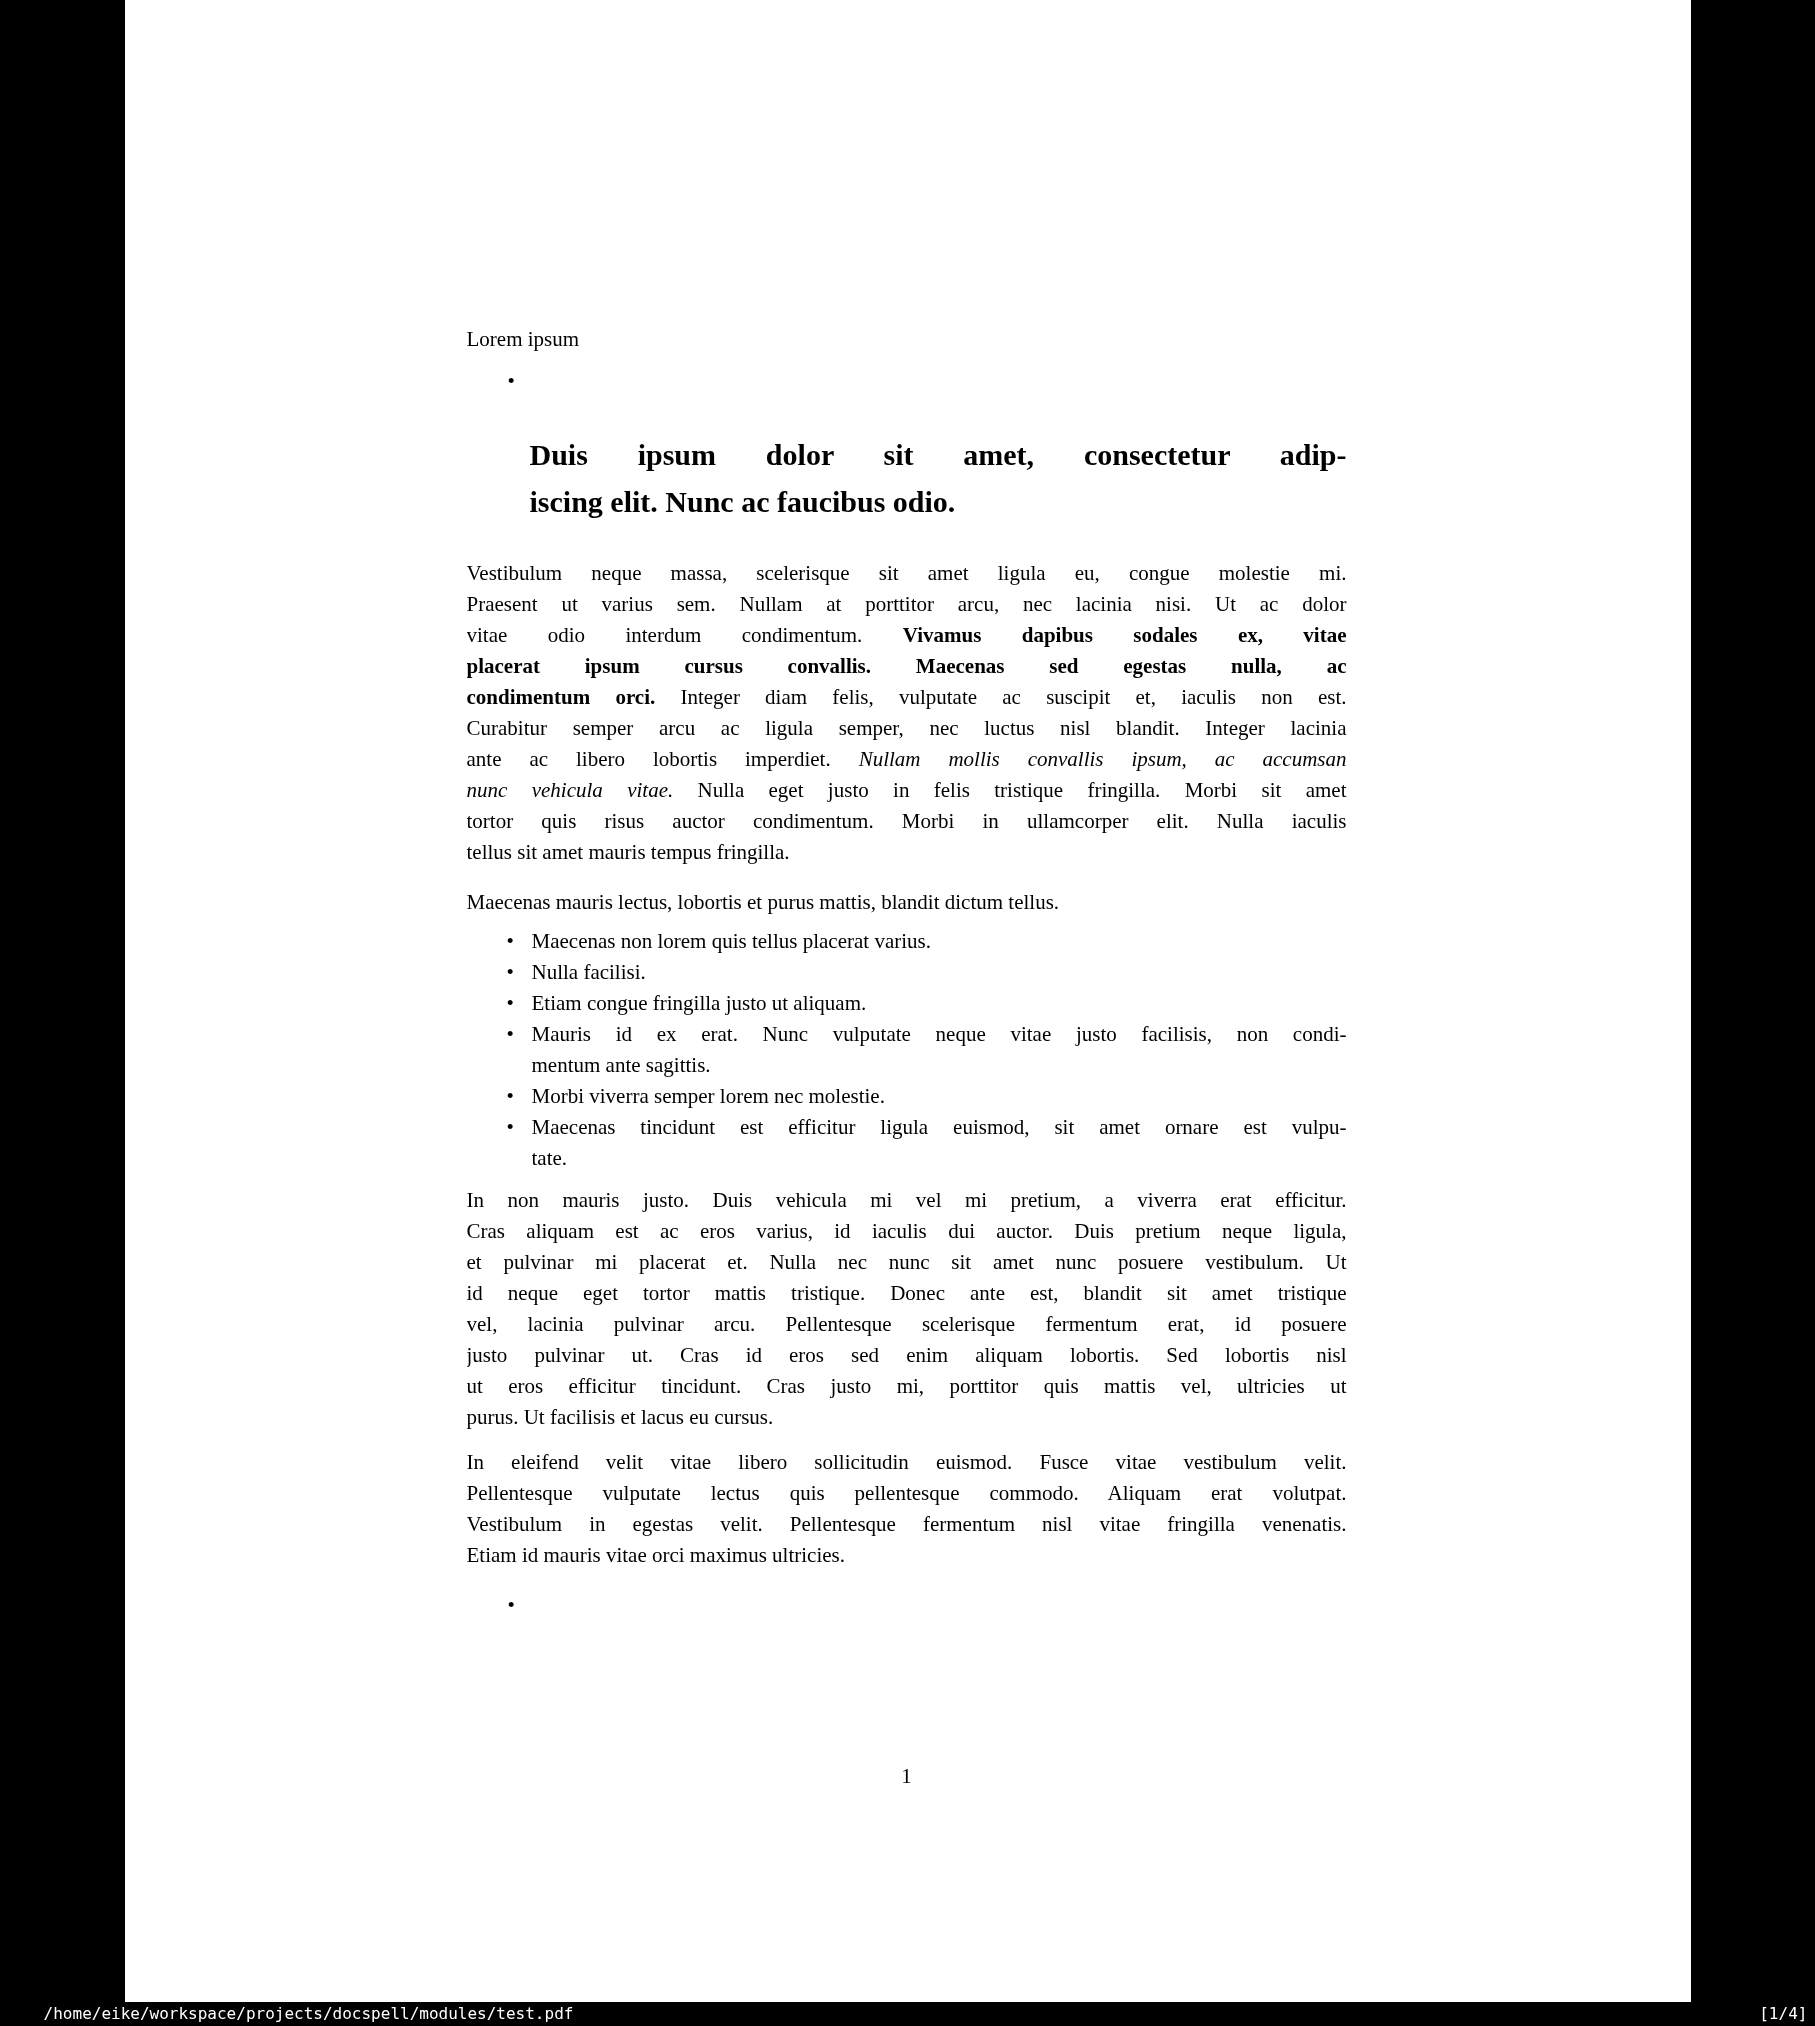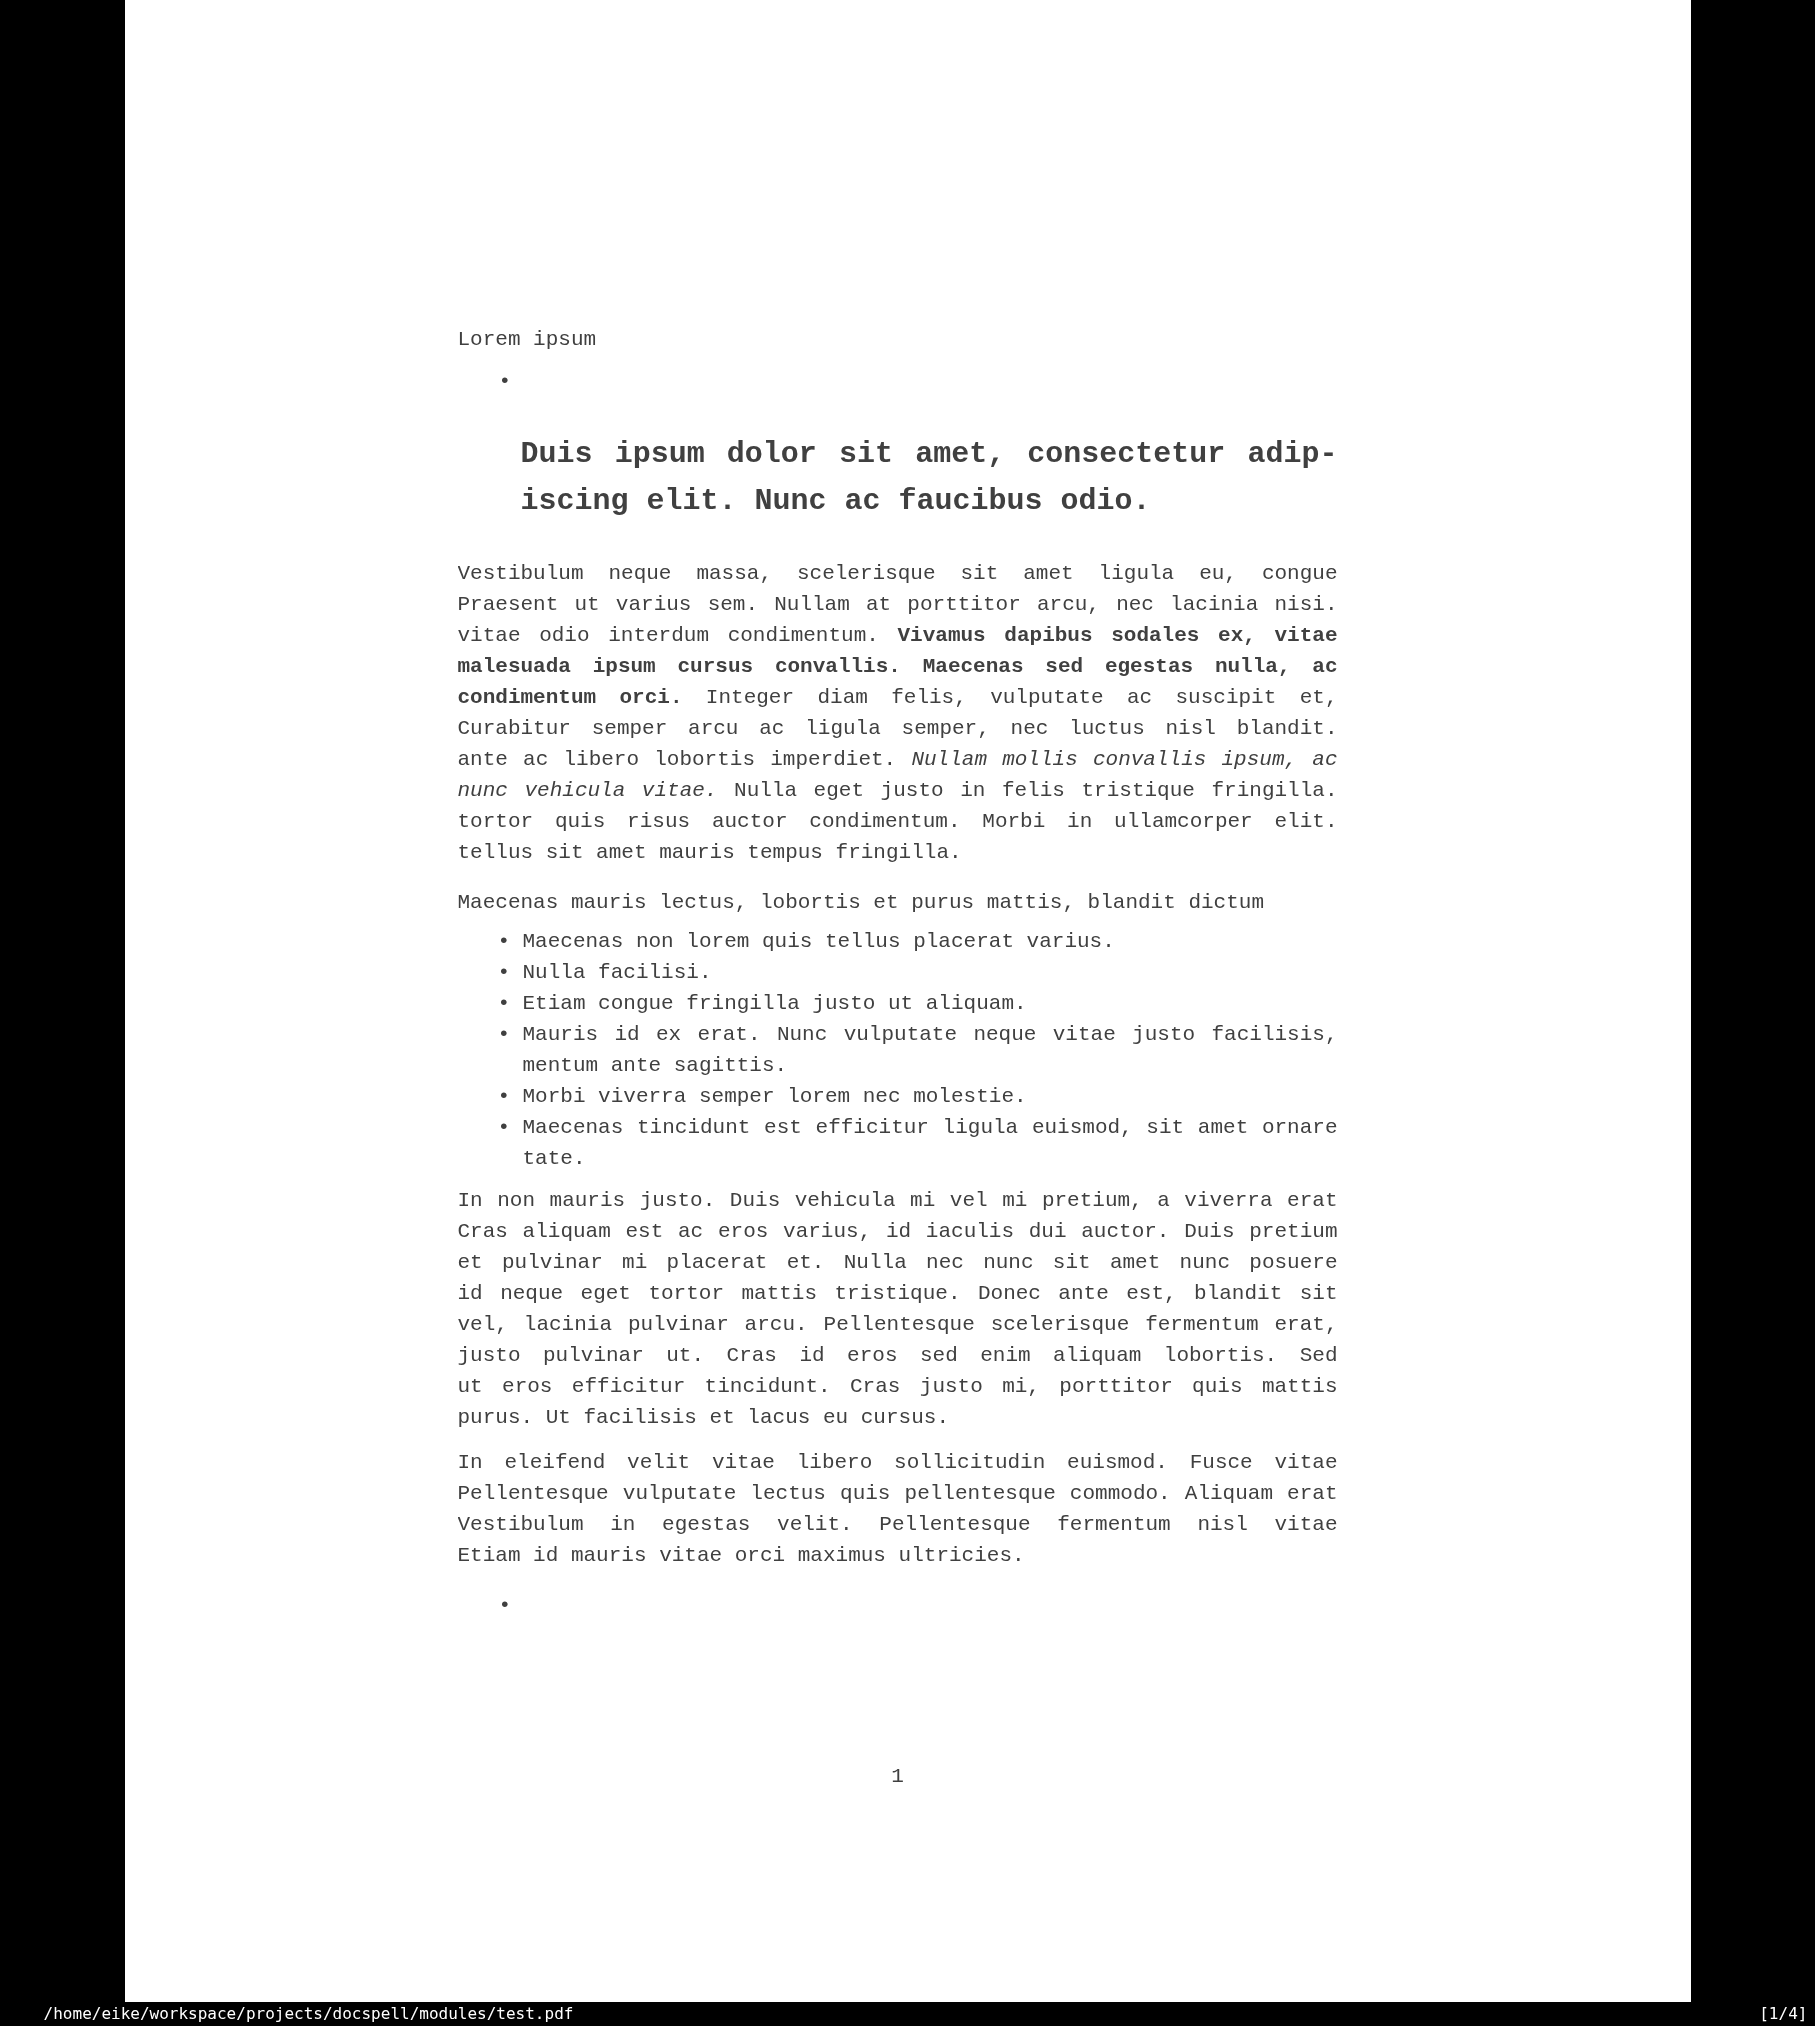--- a/index.html
+++ b/index.html
@@ -5,24 +5,24 @@
   * { margin: 0; padding: 0; box-sizing: border-box; }
   html, body { width: 1815px; height: 2026px; background: #000; overflow: hidden; }
 
   .viewer { width: 1815px; height: 2026px; display: flex; flex-direction: column; background: #000; }
 
   .page-area { height: 2002px; display: flex; justify-content: center; background: #000; }
 
   .page { width: 1566px; height: 2002px; background: #ffffff; position: relative; }
 
   .content {
-    position: absolute; left: 333px; top: 0; width: 880px;
+    position: absolute; left: 342px; top: 0; width: 880px;
     padding-top: 324px;
-    font-family: Liberation Mono, monospace;
-    font-size: 21px; line-height: 31px; color: #404040;
+    font-family: Liberation Serif, serif;
+    font-size: 21px; line-height: 31px; color: #000000;
   }
 
   .intro-line { height: 31px; text-align: left; }
 
   .tline { height: 31px; text-align: justify; text-align-last: justify; overflow: hidden; white-space: nowrap0; }
   .tline.last { text-align: left; text-align-last: auto; }
   .b { font-weight: bold; }
   .i { font-style: italic; }
 
   .heading { margin-left: 63px; font-weight: bold; font-size: 30px; }
@@ -66,21 +66,21 @@
             <span class="bullet">•</span>
           </div>
           <div class="heading">
             <div class="hline">Duis ipsum dolor sit amet, consectetur adip-</div>
             <div class="hline last">iscing elit. Nunc ac faucibus odio.</div>
           </div>
           <div class="para">
             <div class="tline">Vestibulum neque massa, scelerisque sit amet ligula eu, congue molestie mi.</div>
             <div class="tline">Praesent ut varius sem. Nullam at porttitor arcu, nec lacinia nisi. Ut ac dolor</div>
             <div class="tline"><span>vitae odio interdum condimentum. </span><span class="b">Vivamus dapibus sodales ex, vitae</span></div>
-            <div class="tline"><span class="b">malesuada ipsum cursus convallis. Maecenas sed egestas nulla, ac</span></div>
+            <div class="tline"><span class="b">placerat ipsum cursus convallis. Maecenas sed egestas nulla, ac</span></div>
             <div class="tline"><span class="b">condimentum orci.</span><span> Integer diam felis, vulputate ac suscipit et, iaculis non est.</span></div>
             <div class="tline">Curabitur semper arcu ac ligula semper, nec luctus nisl blandit. Integer lacinia</div>
             <div class="tline"><span>ante ac libero lobortis imperdiet. </span><span class="i">Nullam mollis convallis ipsum, ac accumsan</span></div>
             <div class="tline"><span class="i">nunc vehicula vitae.</span><span> Nulla eget justo in felis tristique fringilla. Morbi sit amet</span></div>
             <div class="tline">tortor quis risus auctor condimentum. Morbi in ullamcorper elit. Nulla iaculis</div>
             <div class="tline last">tellus sit amet mauris tempus fringilla.</div>
           </div>
           <div class="para">
             <div class="tline last">Maecenas mauris lectus, lobortis et purus mattis, blandit dictum tellus.</div>
           </div>

